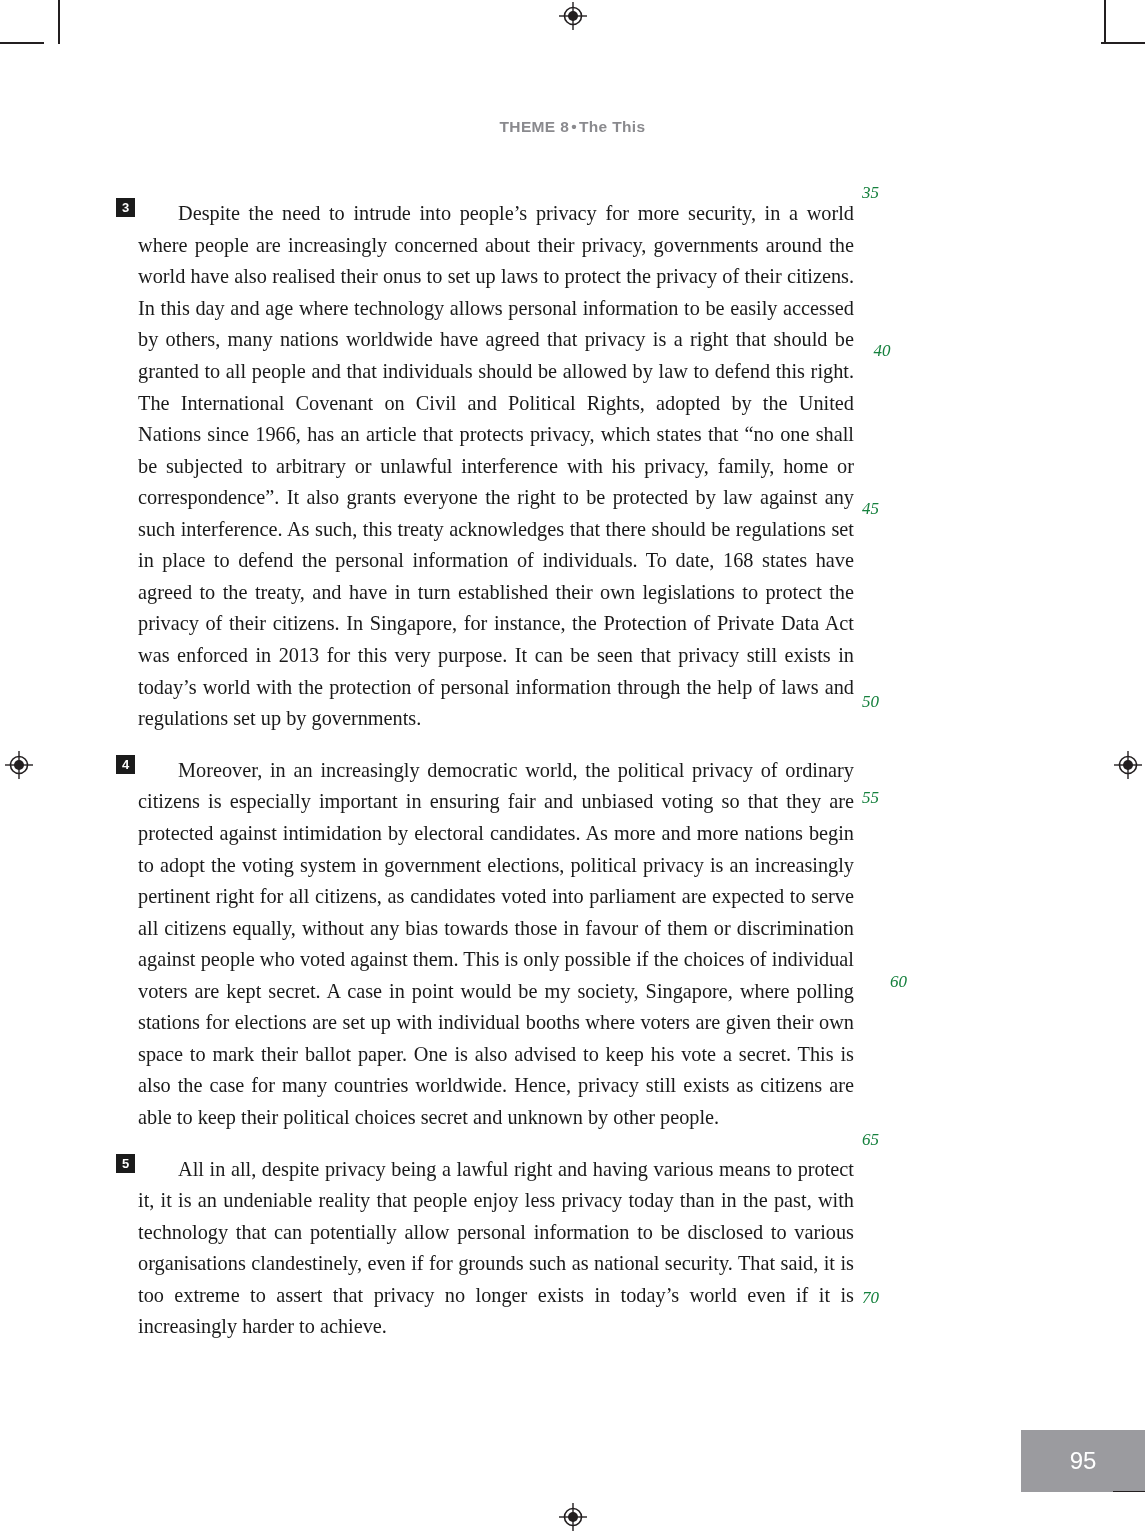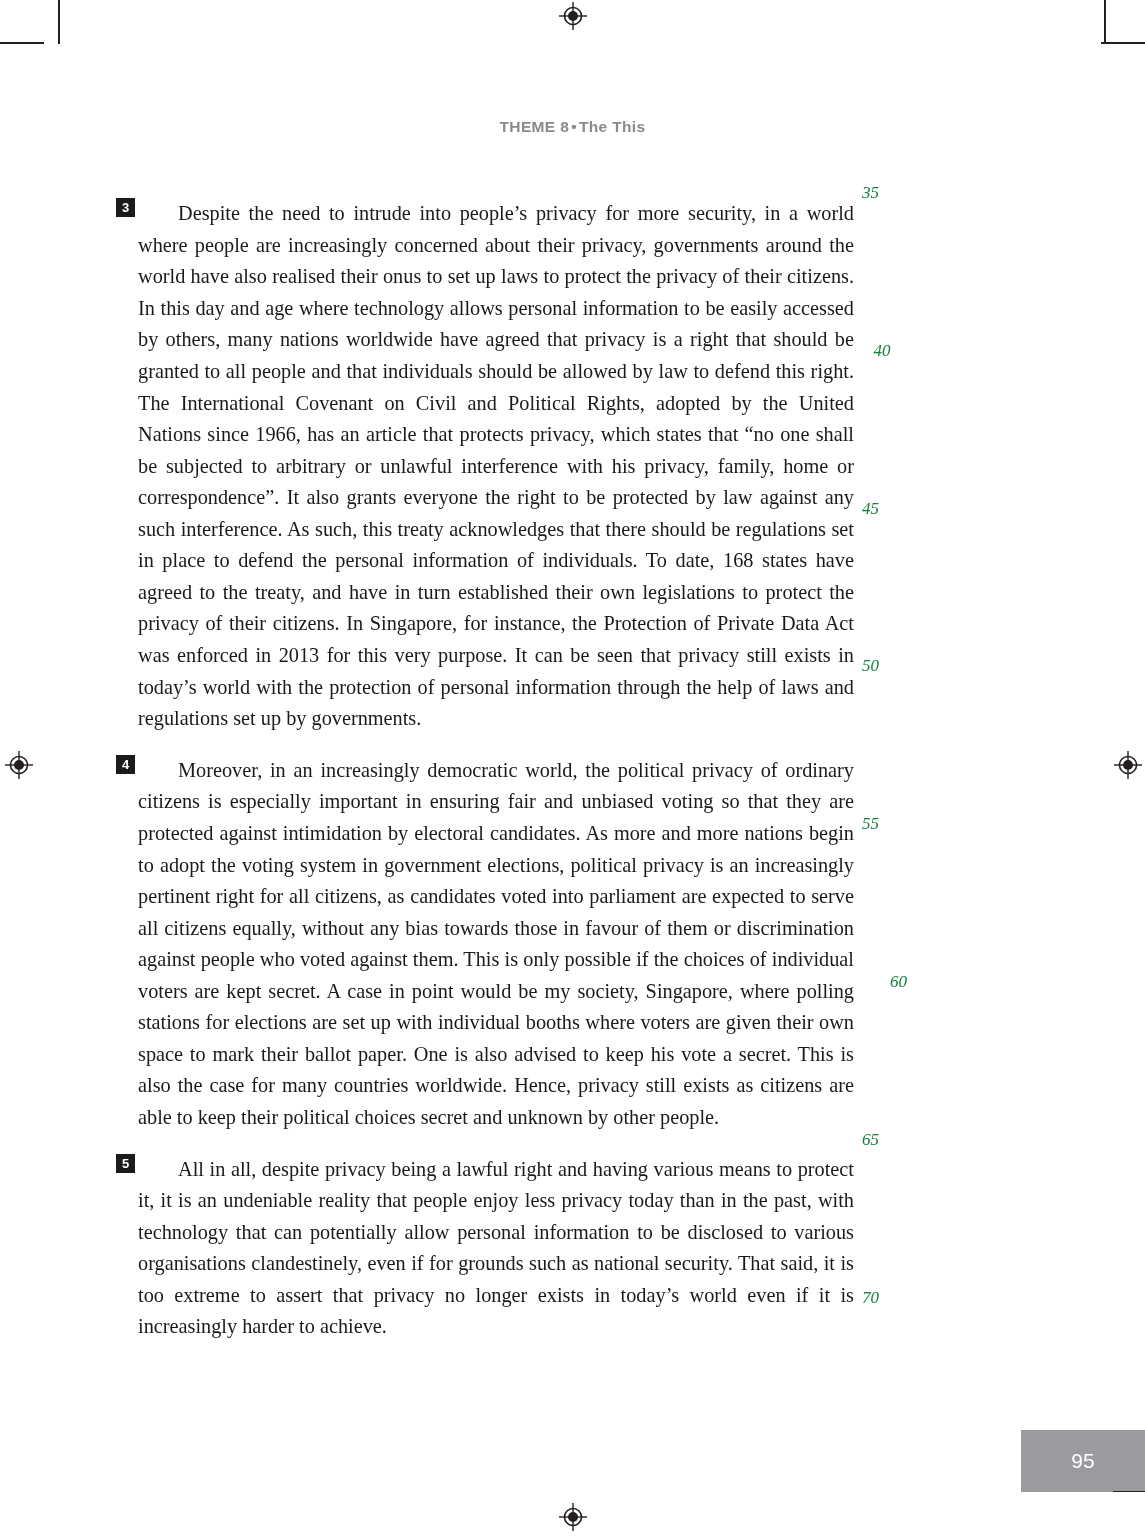--- a/index.html
+++ b/index.html
@@ -106,21 +106,21 @@
   }
   .folio-num {
     position: absolute;
     left: 1021px;
     top: 1430px;
     width: 124px;
     height: 62px;
     line-height: 62px;
     text-align: center;
     font-family: "Liberation Sans", sans-serif;
-    font-size: 21px;
+    font-size: 24px;
     color: #ffffff;
   }
   .folio-rule {
     position: absolute;
     left: 1113px;
     top: 1491px;
     width: 32px;
     height: 1.4px;
     background: #231f20;
   }
@@ -181,22 +181,22 @@
     <p class="para">
       <span class="para-marker">5</span><span class="indent"></span><span class="runin">All in all, despite privacy being a lawful right and having various means to protect it, it is an undeniable reality that people enjoy less privacy today than in the past, with technology that can potentially allow personal information to be disclosed to various organisations clandestinely, even if for grounds such as national security. That said, it is too extreme to assert that privacy no longer exists in today’s world even if it is increasingly harder to achieve.</span>
     </p>
 
   </div>
 
   <div id="line-number-gutter">
       <div class="linenum" style="top: 183px;">35</div>
       <div class="linenum" style="top: 341px; text-align: center;">40</div>
       <div class="linenum" style="top: 499px;">45</div>
-      <div class="linenum" style="top: 656px;">50</div>
-      <div class="linenum" style="top: 814px;">55</div>
+      <div class="linenum" style="top: 692px;">50</div>
+      <div class="linenum" style="top: 788px;">55</div>
       <div class="linenum" style="top: 972px; margin-left: 28px;">60</div>
       <div class="linenum" style="top: 1130px;">65</div>
       <div class="linenum" style="top: 1288px;">70</div>
     </div>
 
   <div class="folio-box"></div>
   <div class="folio-num">95</div>
   <div class="folio-rule"></div>
 
 </div>

